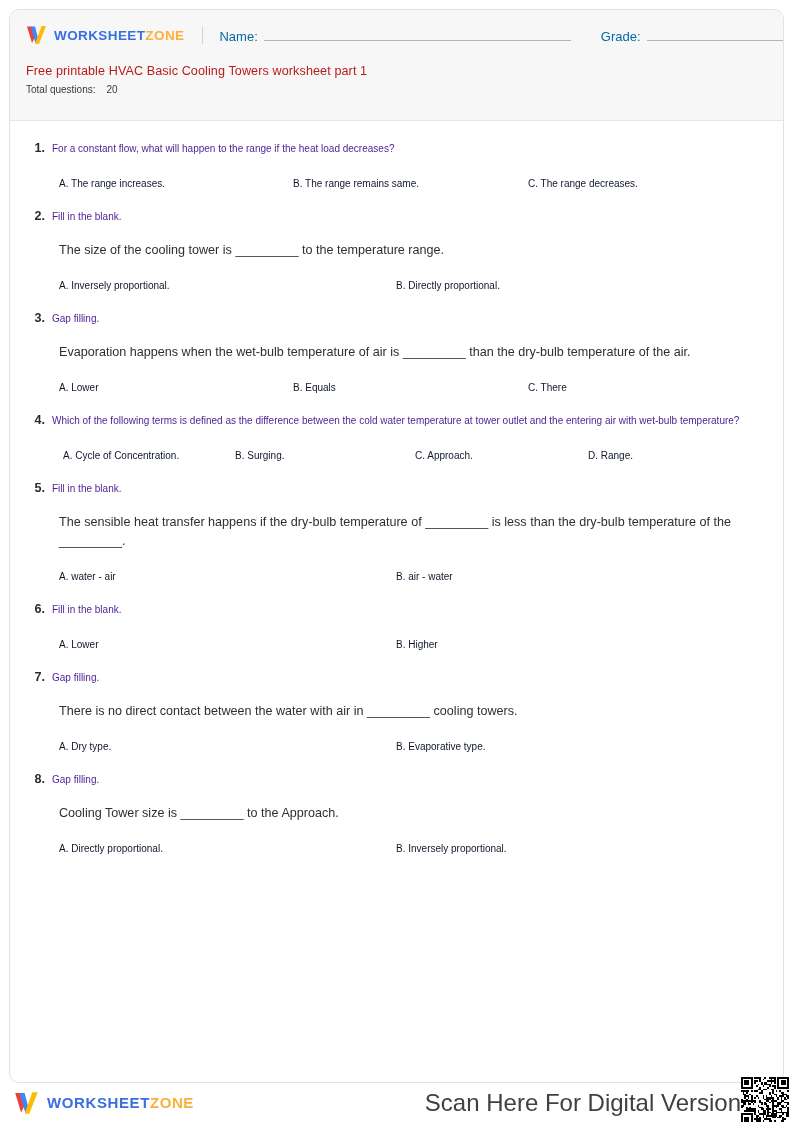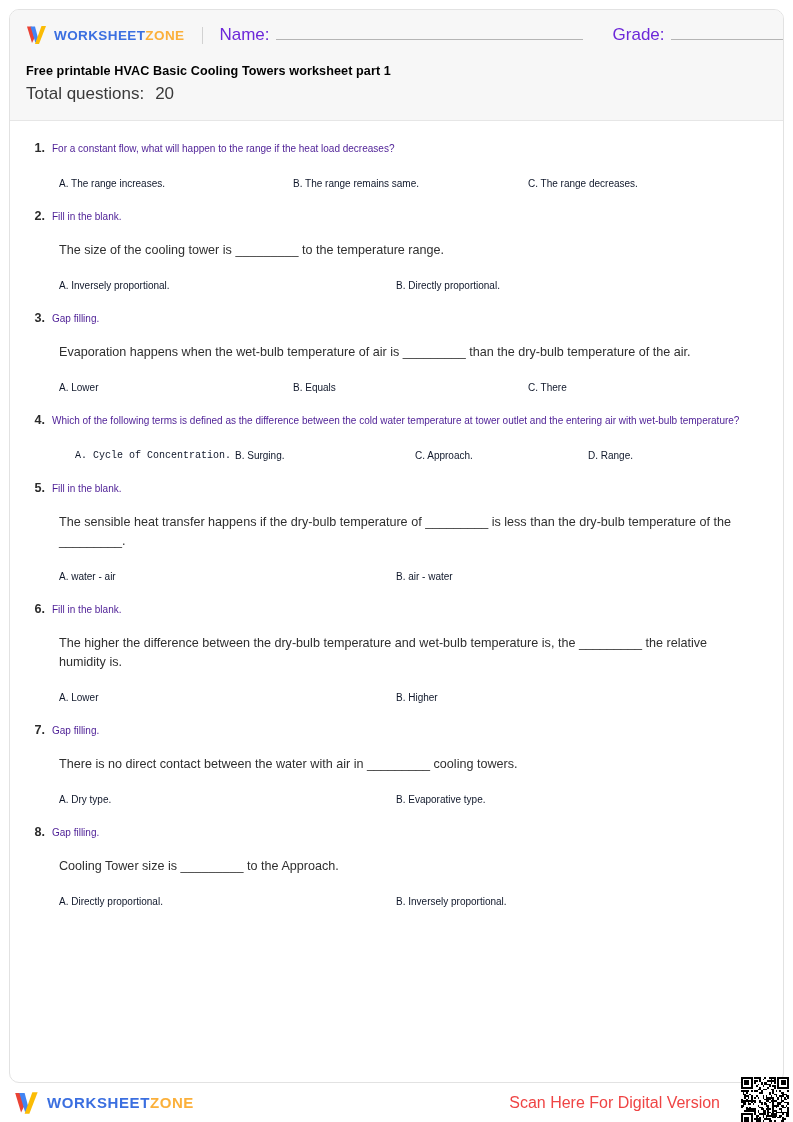--- a/index.html
+++ b/index.html
@@ -69,42 +69,42 @@
   .divider-pipe {
     width: 1px;
     height: 17px;
     background: #d2d2d2;
     margin: 0 16px 0 18px;
     flex: none;
   }
   .field {
     display: flex;
     align-items: baseline;
-    font-size: 17px;
-    color: #6d28d9;
+    font-size: 13px;
+    color: #0369a1;
   }
   .field-label { white-space: nowrap; }
   .field-rule {
     border-bottom: 1px solid #b5b5b5;
     height: 13px;
     margin-left: 6px;
   }
   .rule-name  { width: 307px; }
   .rule-grade { width: 197px; }
   .field-grade { margin-left: 30px; }
 
   .header-title {
     font-size: 12.6px;
-    font-weight: bold;
-    color: #000000;
+    font-weight: normal;
+    color: #b91c1c;
     padding: 18px 16px 0 16px;
     letter-spacing: 0.1px;
   }
   .header-total {
-    font-size: 17px;
+    font-size: 10px;
     color: #3a3a3a;
     padding: 6px 16px 0 16px;
   }
   .header-total .tq-count { margin-left: 11px; }
 
   
   .questions {
     padding: 18px 22px 0 22px;
   }
   .question {
@@ -159,21 +159,21 @@
   }
 
   
   .cols3 .c0 { left: 0px;   }
   .cols3 .c1 { left: 234px; }
   .cols3 .c2 { left: 469px; }
 
   .cols2 .c0 { left: 0px;   }
   .cols2 .c1 { left: 337px; }
 
-  .cols4 .c0 { left: 16px; font-family: Liberation Mono, monospace;   }
+  .cols4 .c0 { left: 4px;   }
   .cols4 .c1 { left: 176px; }
   .cols4 .c2 { left: 356px; }
   .cols4 .c3 { left: 529px; }
 
   
   .sheet-footer {
     position: absolute;
     left: 0;
     top: 1083px;
     width: 793px;
@@ -189,24 +189,24 @@
   }
   .footer-logo .logo-mark { width: 26px; height: 24px; }
   .footer-logo .logo-text { font-size: 15px; letter-spacing: 0.6px; }
   .footer-right {
     margin-left: auto;
     display: flex;
     align-items: center;
     margin-right: 4px;
   }
   .scan-text {
-    font-size: 16px;
-    color: #ef4444;
+    font-size: 24px;
+    color: #404040;
     white-space: nowrap;
-    margin-right: 21px;
+    margin-right: 0;
   }
   .qr {
     width: 48px;
     height: 48px;
     flex: none;
     display: block;
     margin-top: -4px;
   }
 </style>
 </head>
@@ -315,21 +315,20 @@
             <span class="opt c0">A. water - air</span>
             <span class="opt c1">B. air - water</span>
           </div>
         </div>
       </div>
       <div class="question">
         <div class="q-line">
           <div class="q-num">6.</div>
           <div class="q-text">Fill in the blank.</div>
         </div>
-        <div class="q-stem">The higher the difference between the dry-bulb temperature and wet-bulb temperature is, the _________ the relative humidity is.</div>
         <div class="options cols2">
           <div class="opt-row">
             <span class="opt c0">A. Lower</span>
             <span class="opt c1">B. Higher</span>
           </div>
         </div>
       </div>
       <div class="question">
         <div class="q-line">
           <div class="q-num">7.</div>

